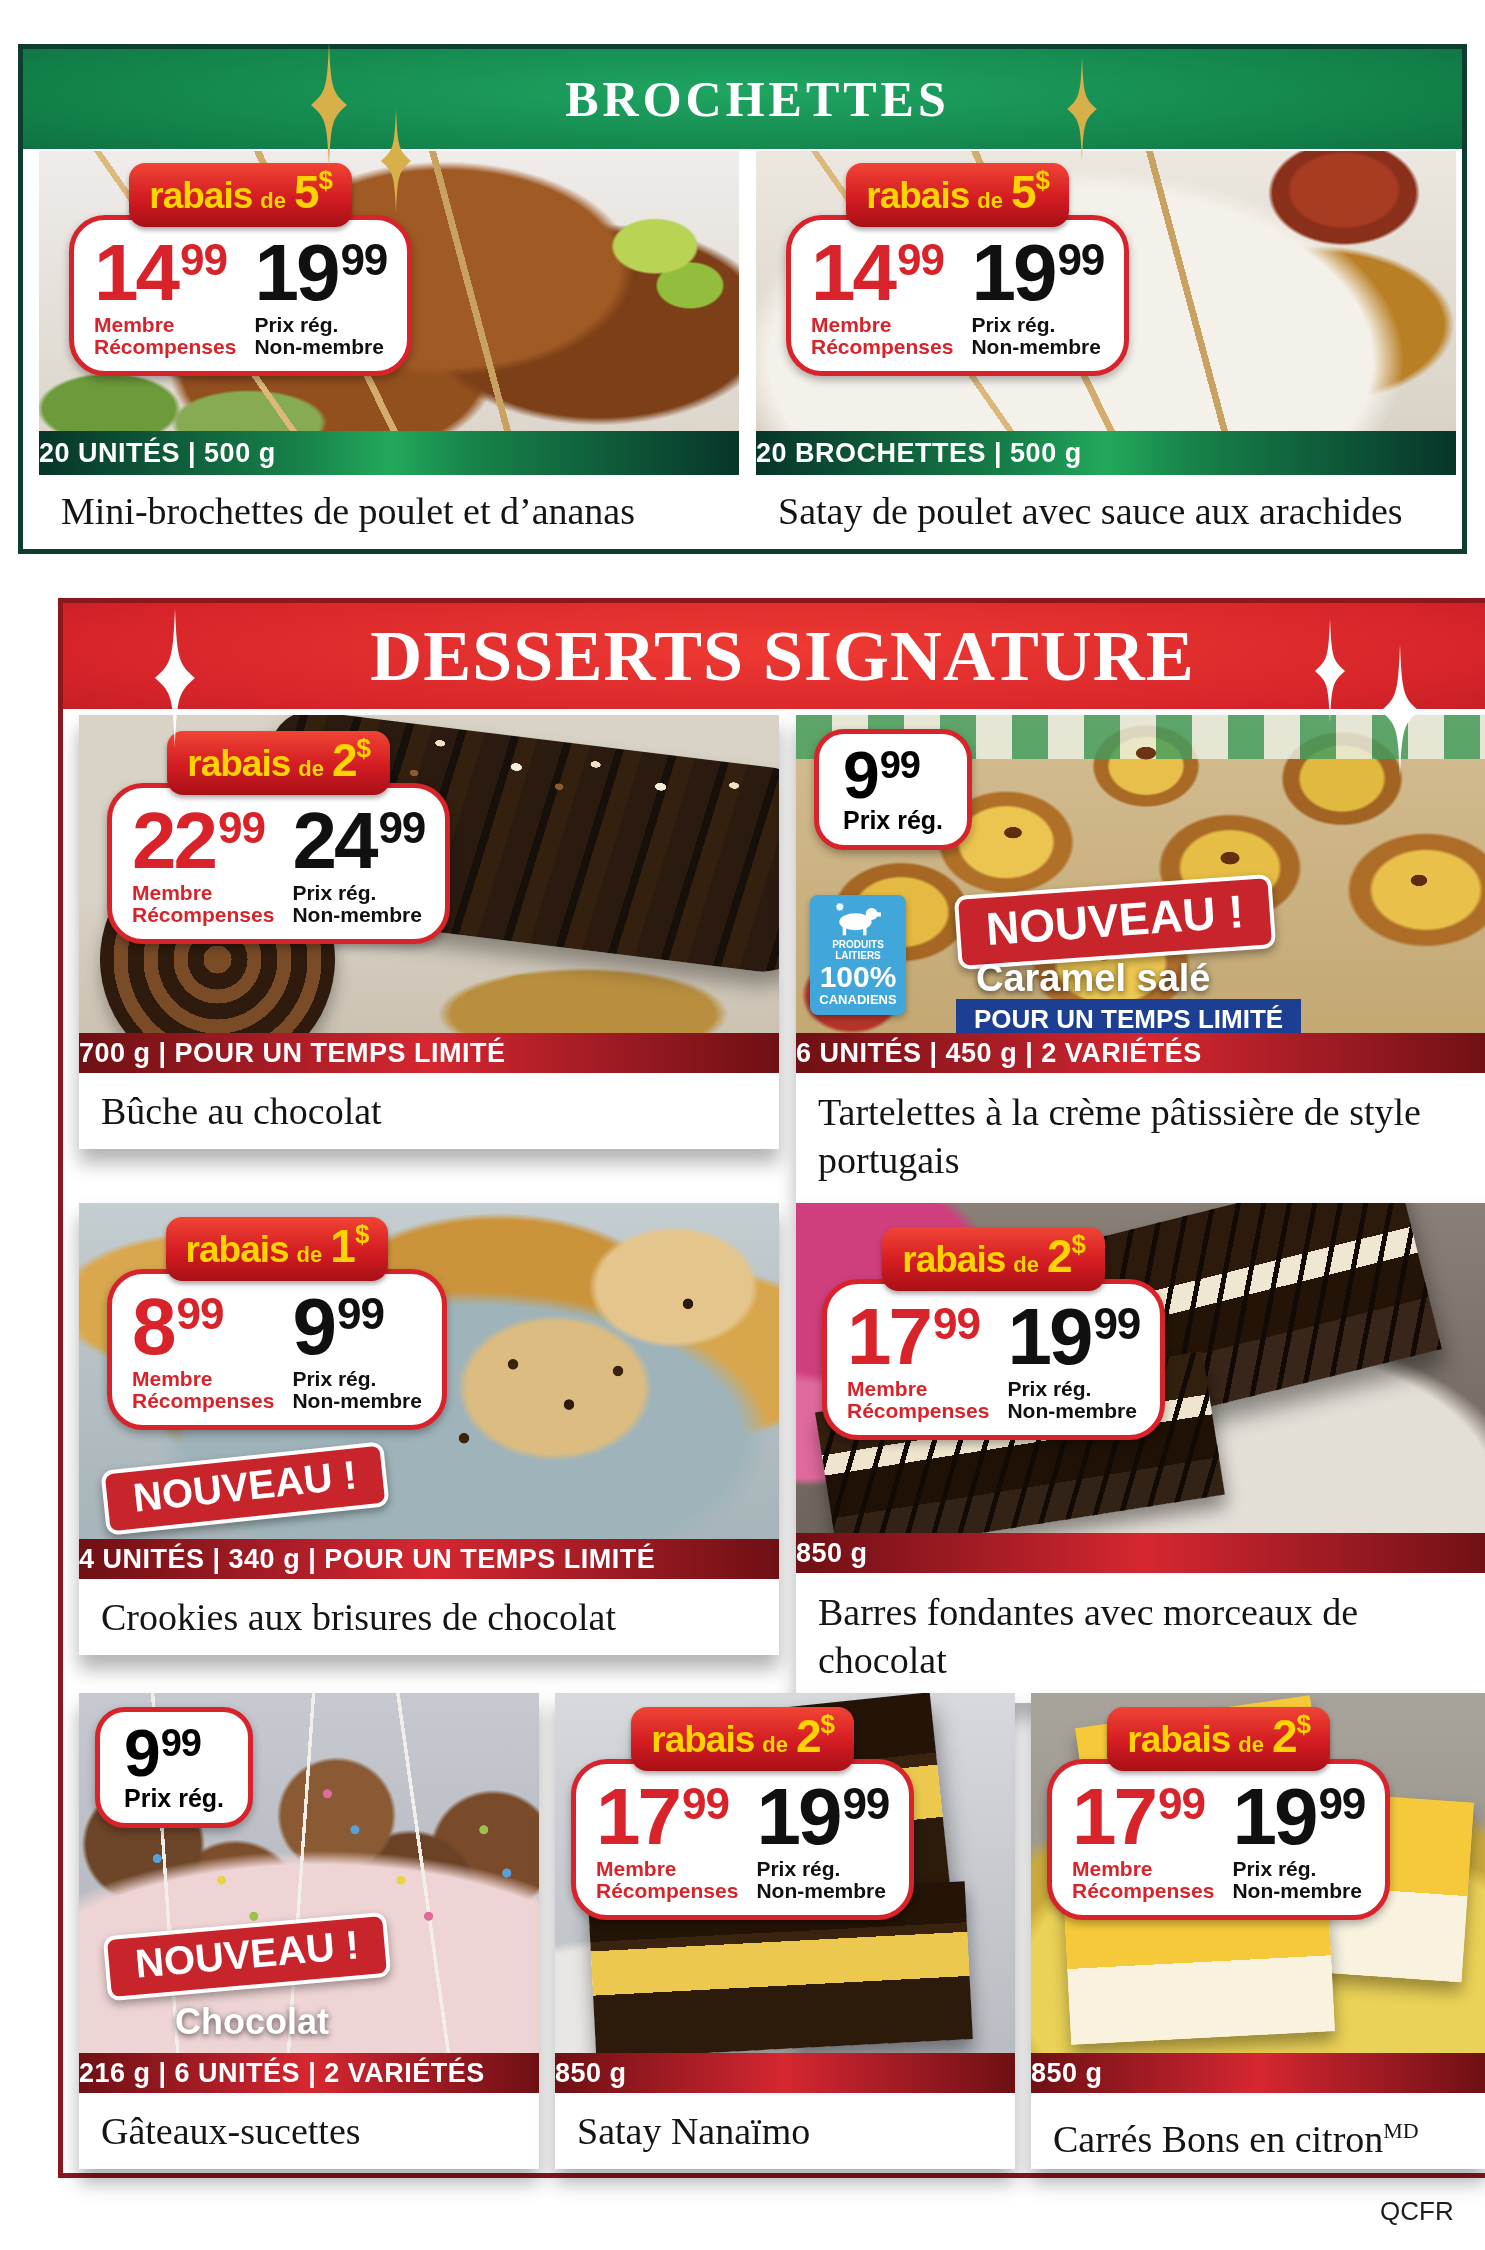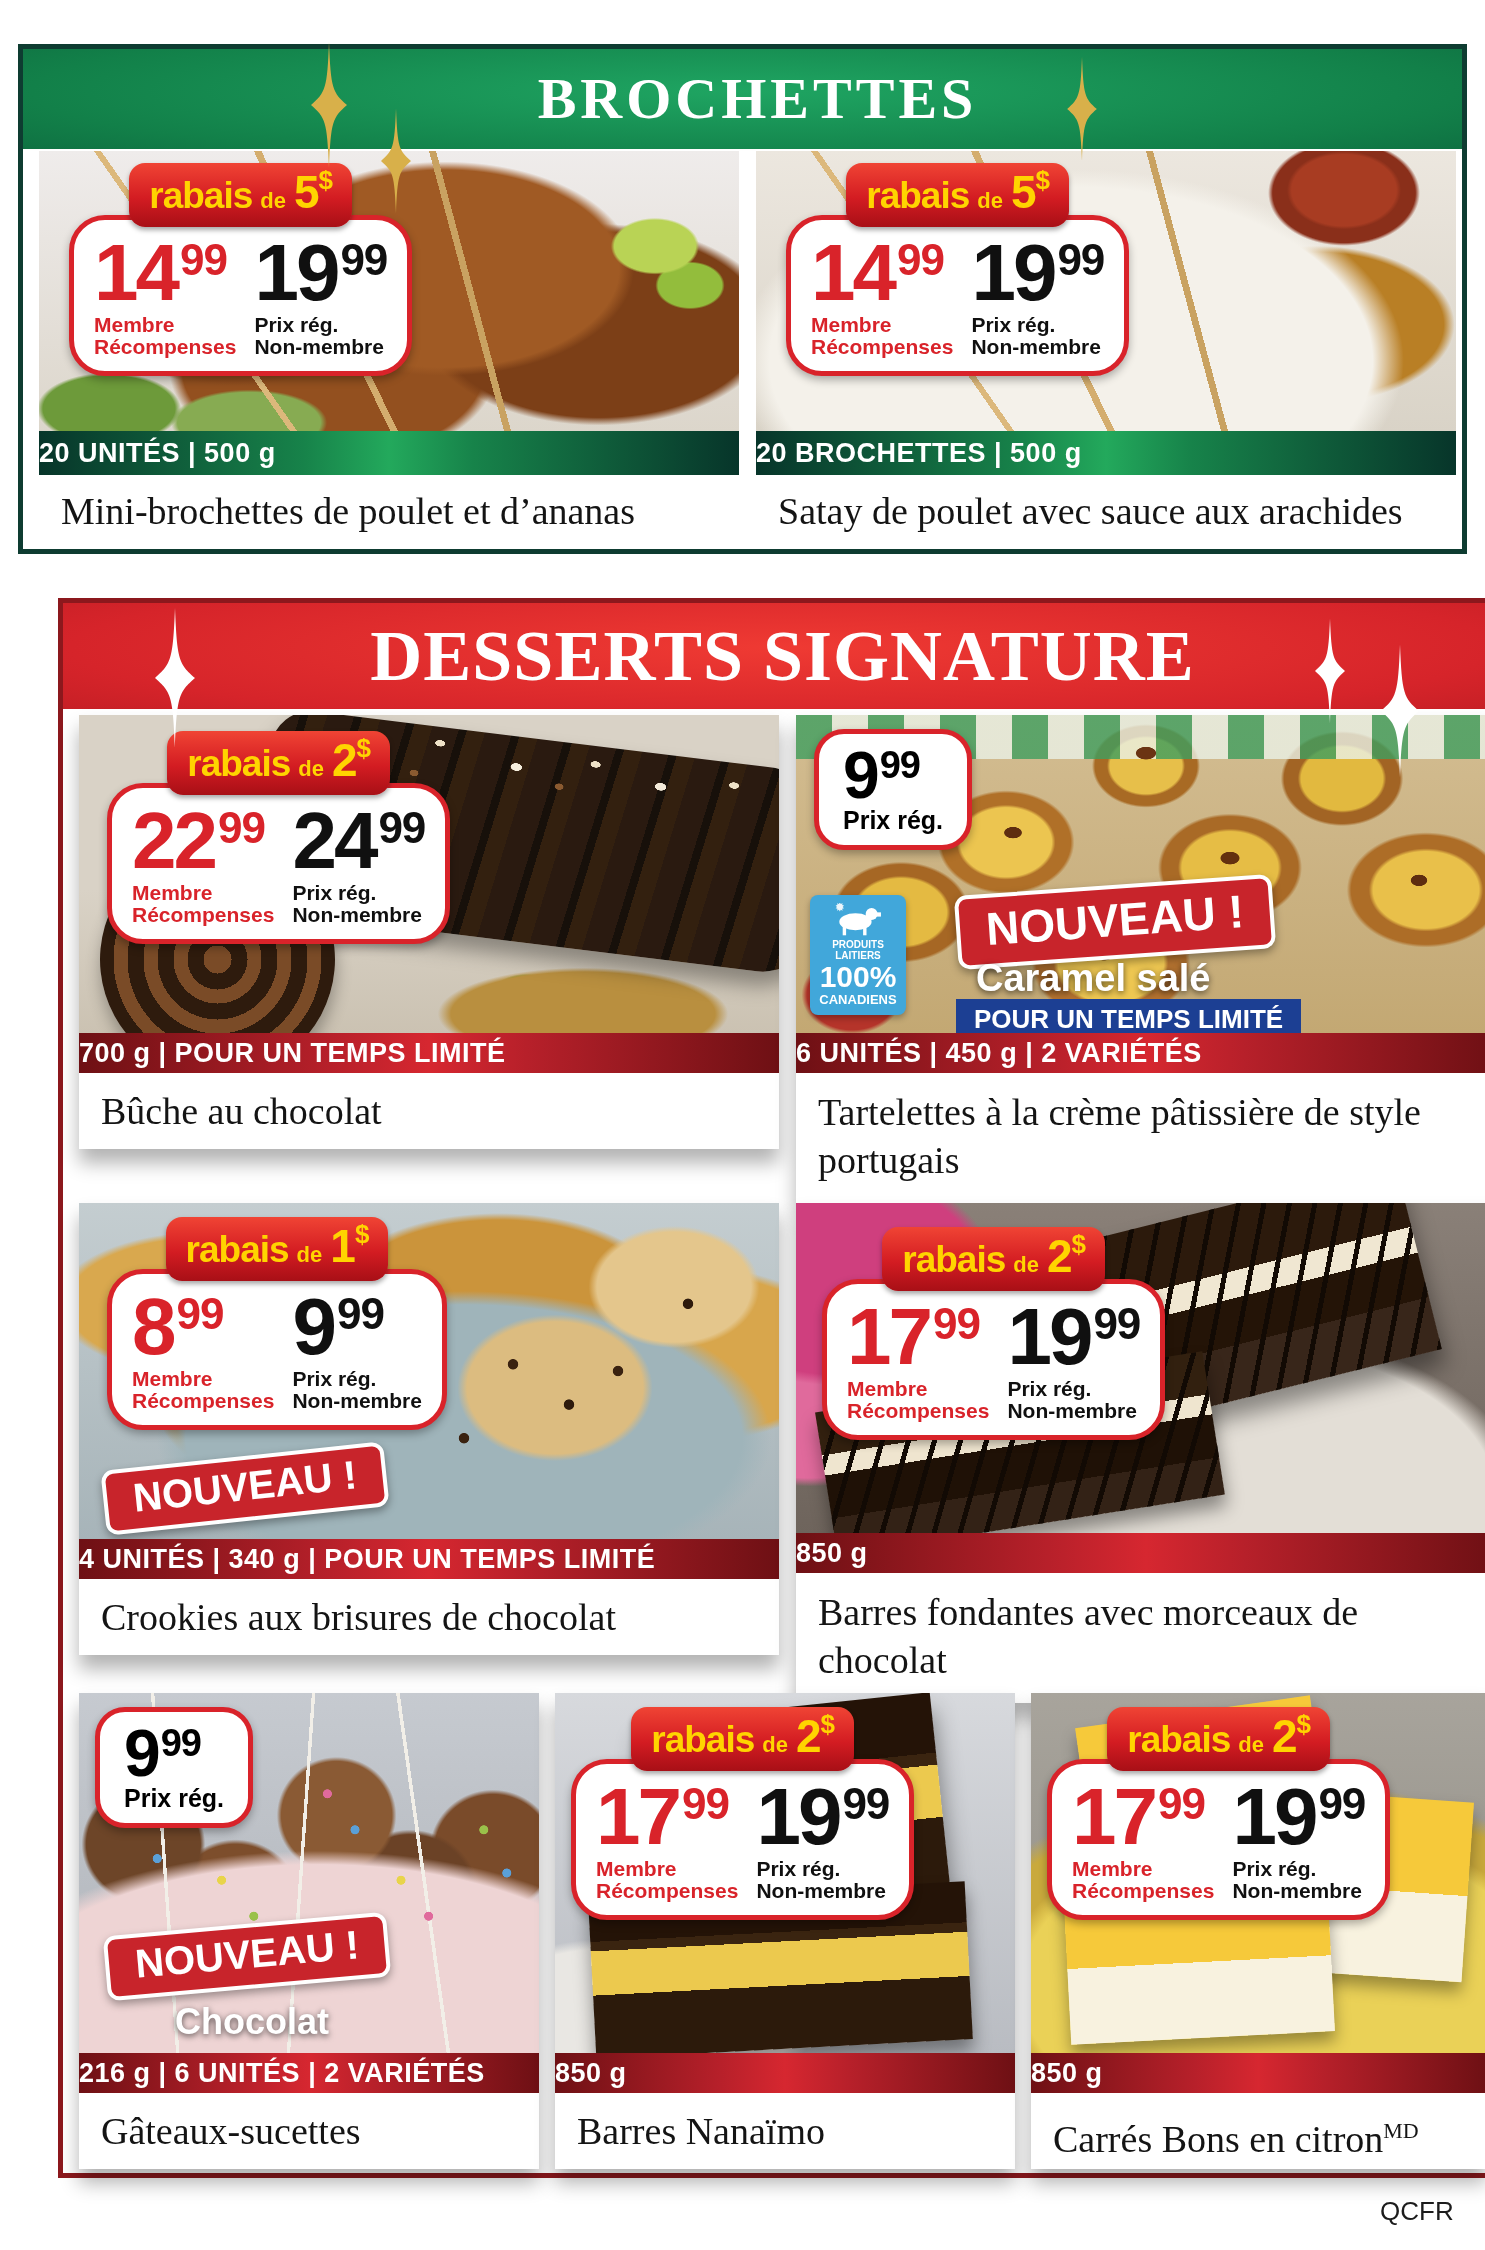--- a/index.html
+++ b/index.html
@@ -7,21 +7,21 @@
 
   
   .section{position:absolute;box-sizing:border-box;background:#fff;}
   #sec1{left:18px;top:44px;width:1449px;height:510px;border:5px solid #0e3c31;}
   #sec2{left:18px;top:598px;width:1449px;height:1580px;border:5px solid #8c181d;margin-left:40px;}
 
   .hdr{position:absolute;left:0;top:0;right:0;}
   #sec1 .hdr{height:100px;background:radial-gradient(130% 190% at 50% 42%, #1fa562 0%, #128049 38%, #0a5b38 66%, #06392a 100%);}
   #sec2 .hdr{height:106px;background:radial-gradient(130% 190% at 50% 42%, #ef3a33 0%, #d6242a 38%, #a8161d 70%, #7c1015 100%);}
   .hdr .title{color:#fff;font-family:"Liberation Serif",serif;font-weight:bold;text-align:center;}
-  #sec1 .title{font-size:58px;line-height:100px;letter-spacing:4px;padding-left:30px;}
+  #sec1 .title{font-size:50px;line-height:100px;letter-spacing:4px;padding-left:30px;}
   #sec2 .title{font-size:72px;line-height:106px;letter-spacing:1px;}
 
   .sparkle{position:absolute;z-index:7;}
   .sparkle svg{display:block;width:100%;height:100%;}
   .sparkle.gold svg path{fill:#d8b04a;}
   .sparkle.white svg path{fill:#ffffff;}
 
   
   .tile{position:absolute;background:#a21caf;}
   #sec2 .tile{box-shadow:0 14px 18px rgba(0,0,0,.30);}
@@ -516,21 +516,21 @@
                 </div>
               <div class="lbl">
                   <span>Prix rég.</span>
                   <span>Non-membre</span>
                 </div>
             </div>
           </div>
         </div>
       </div>
       <div class="units">850 g</div>
-      <div class="name one"><span>Barres Nanaïmo</span></div>
+      <div class="name one"><span>Satay Nanaïmo</span></div>
     </article>
 
     <article class="tile" style="left:968px;top:1090px;width:455px;">
       <div class="ph ph9" style="height:360px;">
         <div class="sq s1"></div>
         <div class="sq s2"></div>
         <div class="sq s3"></div>
         <div class="badge" style="left:16px;top:14px;">
           <div class="pill">
             <span class="w">rabais</span><span class="d">de</span><span class="a">

